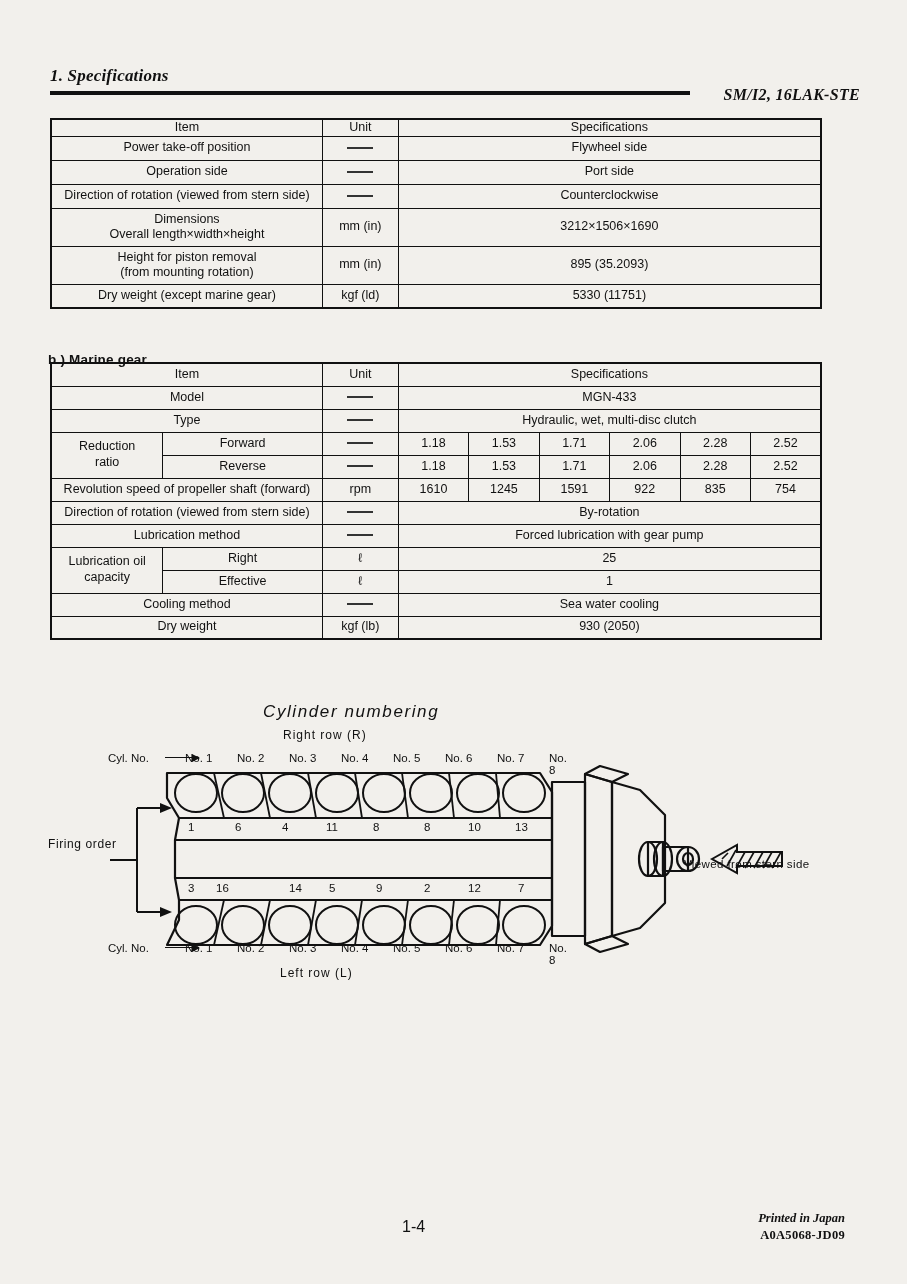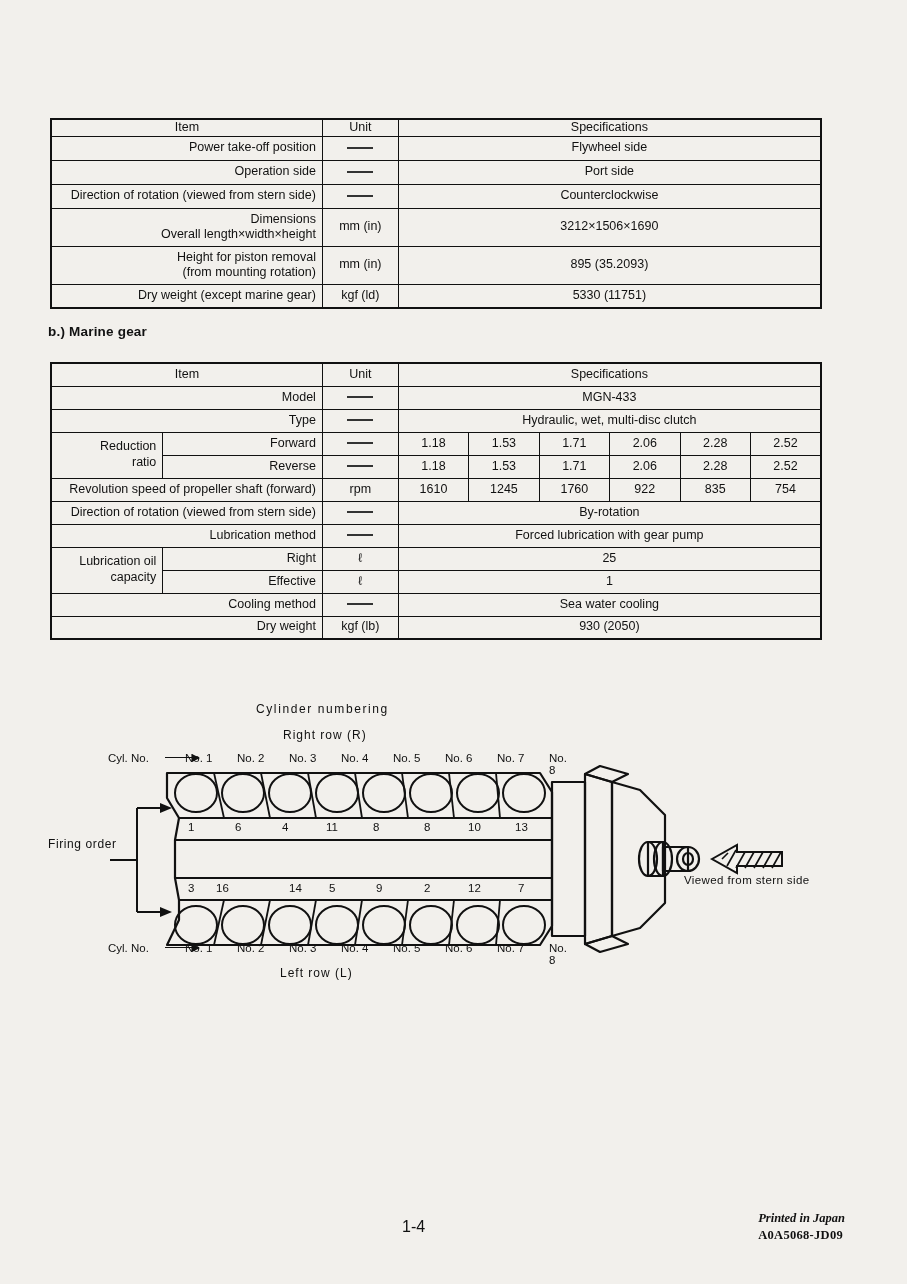--- a/index.html
+++ b/index.html
@@ -41,74 +41,79 @@
   }
   table.spec td, table.spec th{
     border:1px solid #111;
     padding:0 6px;
     font-weight:normal;
     vertical-align:middle;
     line-height:1.25;
   }
   table.spec th{font-weight:normal;text-align:center;}
   .c{text-align:center;}
-  .l{text-align:right;}
+  .l{text-align:center;}
   .outer{border:2px solid #111 !important;}
   .dash{
     display:inline-block;width:26px;height:0;
     border-top:2px solid #333;vertical-align:middle;
   }
   .two-line{line-height:1.35;}
 
   
   #tbl-engine{left:50px;top:118px;width:772px;}
   #tbl-engine col.c-item{width:272px;}
   #tbl-engine col.c-unit{width:76px;}
   #tbl-engine col.c-spec{width:424px;}
 
   
   .sec-label{
-    position:absolute;left:48px;top:324px;
+    position:absolute;left:48px;top:352px;
     font-size:13.5px;font-weight:bold;letter-spacing:.2px;
   }
 
   
   #tbl-gear{left:50px;top:362px;width:772px;}
   #tbl-gear col.c-item1{width:112px;}
   #tbl-gear col.c-item2{width:160px;}
   #tbl-gear col.c-unit{width:76px;}
   #tbl-gear col.c-v{width:70.6px;}
 
   
   .diagram{position:absolute;left:0;top:690px;width:907px;height:310px;
            font-size:11.5px;}
-  .dg-title{position:absolute;left:256px;top:12px;font-size:12px;letter-spacing:1.6px;}
+  .dg-title{position:absolute;left:263px;top:12px;font-size:17px;letter-spacing:1.6px;font-style:italic;}
   .dg-rowR{position:absolute;left:283px;top:38px;font-size:12px;letter-spacing:1px;}
   .dg-rowL{position:absolute;left:280px;top:276px;font-size:12px;letter-spacing:1px;}
   .arrow-h{position:absolute;top:5px;left:57px;width:34px;height:0;border-top:1.6px solid #111;}
   .arrow-h:after{content:"";position:absolute;right:-1px;top:-4px;
     border-left:8px solid #111;border-top:4px solid transparent;border-bottom:4px solid transparent;}
   .firing{position:absolute;left:48px;top:147px;font-size:12px;letter-spacing:.6px;}
-  .stern{position:absolute;left:684px;top:184px;font-size:11.5px;letter-spacing:.4px;}
+  .stern{position:absolute;left:684px;top:168px;font-size:11.5px;letter-spacing:.4px;}
   .num-row{position:absolute;width:430px;}
   .num-row span{position:absolute;font-size:11.5px;}
   svg.engine{position:absolute;left:0;top:0;}
 
   
   .pg{position:absolute;left:402px;top:1218px;font-size:16px;}
-  .printed{position:absolute;right:62px;top:1210px;text-align:left;
+  .printed{position:absolute;right:62px;top:1210px;text-align:right;
     font-family:"Liberation Serif", serif;font-size:12.5px;line-height:1.35;}
   .printed .a{font-style:italic;font-weight:bold;}
   .printed .b{font-weight:bold;letter-spacing:.3px;}
 </style>
 </head>
 <body>
 
 <div class="page">
 
+  <div class="hdr">
+    <div class="hdr-title">1. Specifications</div>
+    <div class="hdr-rule"></div>
+    <div class="hdr-model">SM/I2,  16LAK-STE</div>
+  </div>
 
   <table class="spec outer" id="tbl-engine">
     <colgroup>
       <col class="c-item">
         <col class="c-unit">
         <col class="c-spec">
     </colgroup>
     <thead>
       <tr>
         <th class="c">Item</th>
@@ -208,21 +213,21 @@
         <td class="c">1.71</td>
         <td class="c">2.06</td>
         <td class="c">2.28</td>
         <td class="c">2.52</td>
       </tr>
       <tr style="height:23px">
         <td class="l" colspan="2">Revolution speed of propeller shaft (forward)</td>
         <td class="c">rpm</td>
         <td class="c">1610</td>
         <td class="c">1245</td>
-        <td class="c">1760</td>
+        <td class="c">1591</td>
         <td class="c">922</td>
         <td class="c">835</td>
         <td class="c">754</td>
       </tr>
       <tr style="height:23px">
         <td class="l" colspan="2">Direction of rotation (viewed from stern side)</td>
         <td class="c"><span class="dash"></span></td>
         <td class="c" colspan="6">By-rotation</td>
       </tr>
       <tr style="height:23px">

